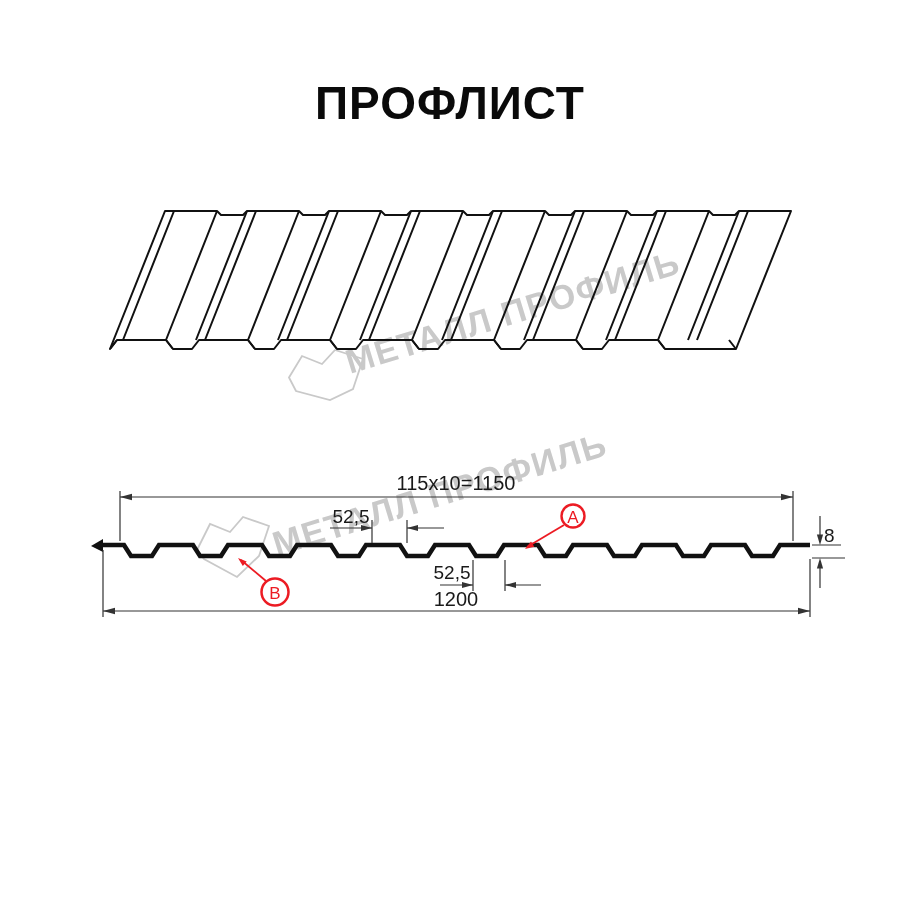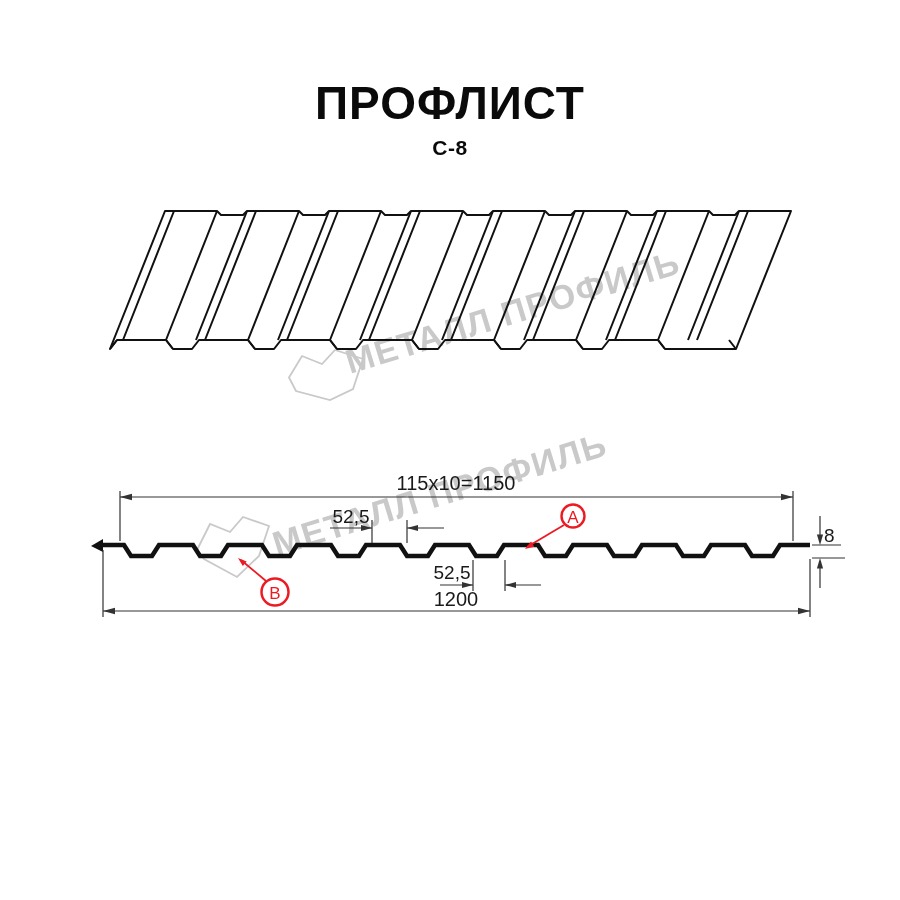--- a/index.html
+++ b/index.html
@@ -25,21 +25,20 @@
   .wm-text{font-family:"Liberation Sans",sans-serif;font-size:34px;font-weight:700;
     letter-spacing:1.5px;fill:#c9c9c9;}
   .red-label{font-family:"Liberation Sans",sans-serif;font-size:17px;fill:#ec1b23;font-weight:400;}
 </style>
 </head>
 <body>
 
 <div class="page">
 
   <div class="title">ПРОФЛИСТ</div>
-  <div class="subtitle">С-8</div>
 
   <svg width="900" height="900" viewBox="0 0 900 900">
 
     <g>
       <path d="M289,377.5 L302,356 L322,364 L335,350 L363,359 L353,389 L330,400 L296,391 Z" fill="none" stroke="#c9c9c9" stroke-width="1.8"></path>
       <text class="wm-text" x="350" y="374" transform="rotate(-17 350 374)">МЕТАЛЛ ПРОФИЛЬ</text>
     </g>
     <g>
       <path d="M197,550 L210,524 L230,532 L243,517 L269,526 L259,556 L237,577 L204,559 Z" fill="none" stroke="#c9c9c9" stroke-width="1.8"></path>
       <text class="wm-text" x="277" y="556" transform="rotate(-17 277 556)">МЕТАЛЛ ПРОФИЛЬ</text>

